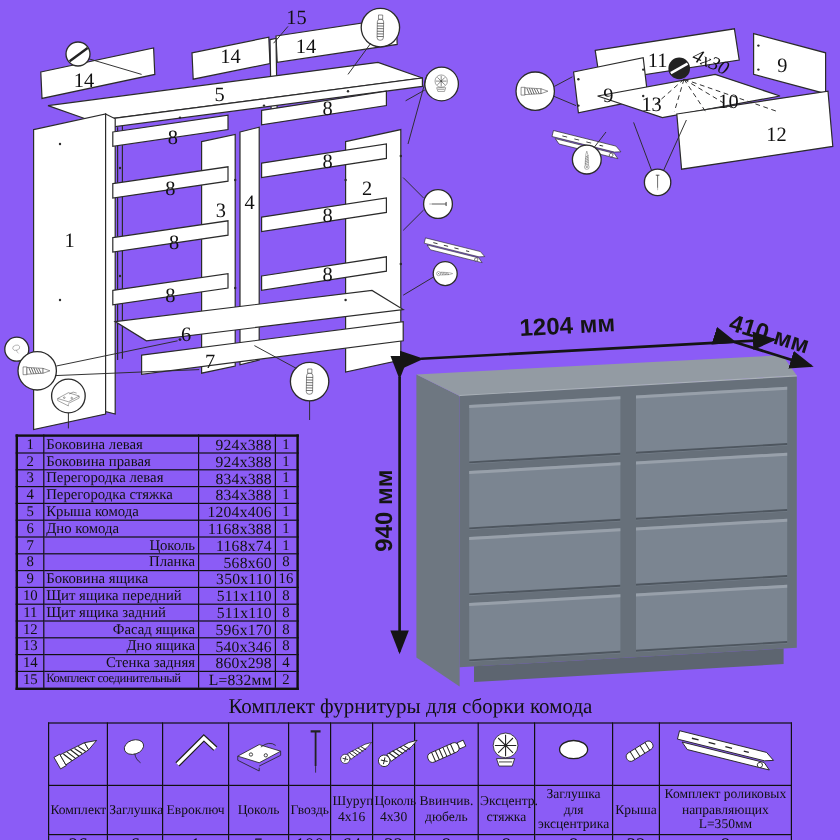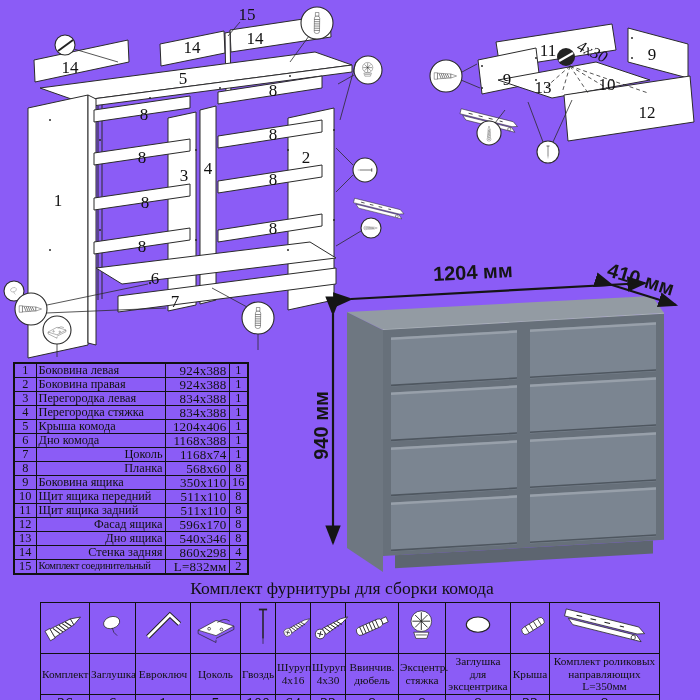--- a/index.html
+++ b/index.html
@@ -491,21 +491,21 @@
               <use href="#i-rail"></use>
             </svg></td>
         </tr>
     <tr class="names" id="hw-names">
           <td>Комплект</td>
           <td>Заглушка</td>
           <td>Евроключ</td>
           <td>Цоколь</td>
           <td>Гвоздь</td>
           <td>Шуруп 4x16</td>
-          <td>Шуруп 4x30</td>
+          <td>Цоколь 4x30</td>
           <td>Ввинчив. дюбель</td>
           <td>Эксцентр. стяжка</td>
           <td>Заглушка для эксцентрика</td>
           <td>Крыша</td>
           <td>Комплект роликовых направляющих L=350мм</td>
         </tr>
     <tr class="qty" id="hw-qty">
           <td>26</td>
           <td>6</td>
           <td>1</td>

